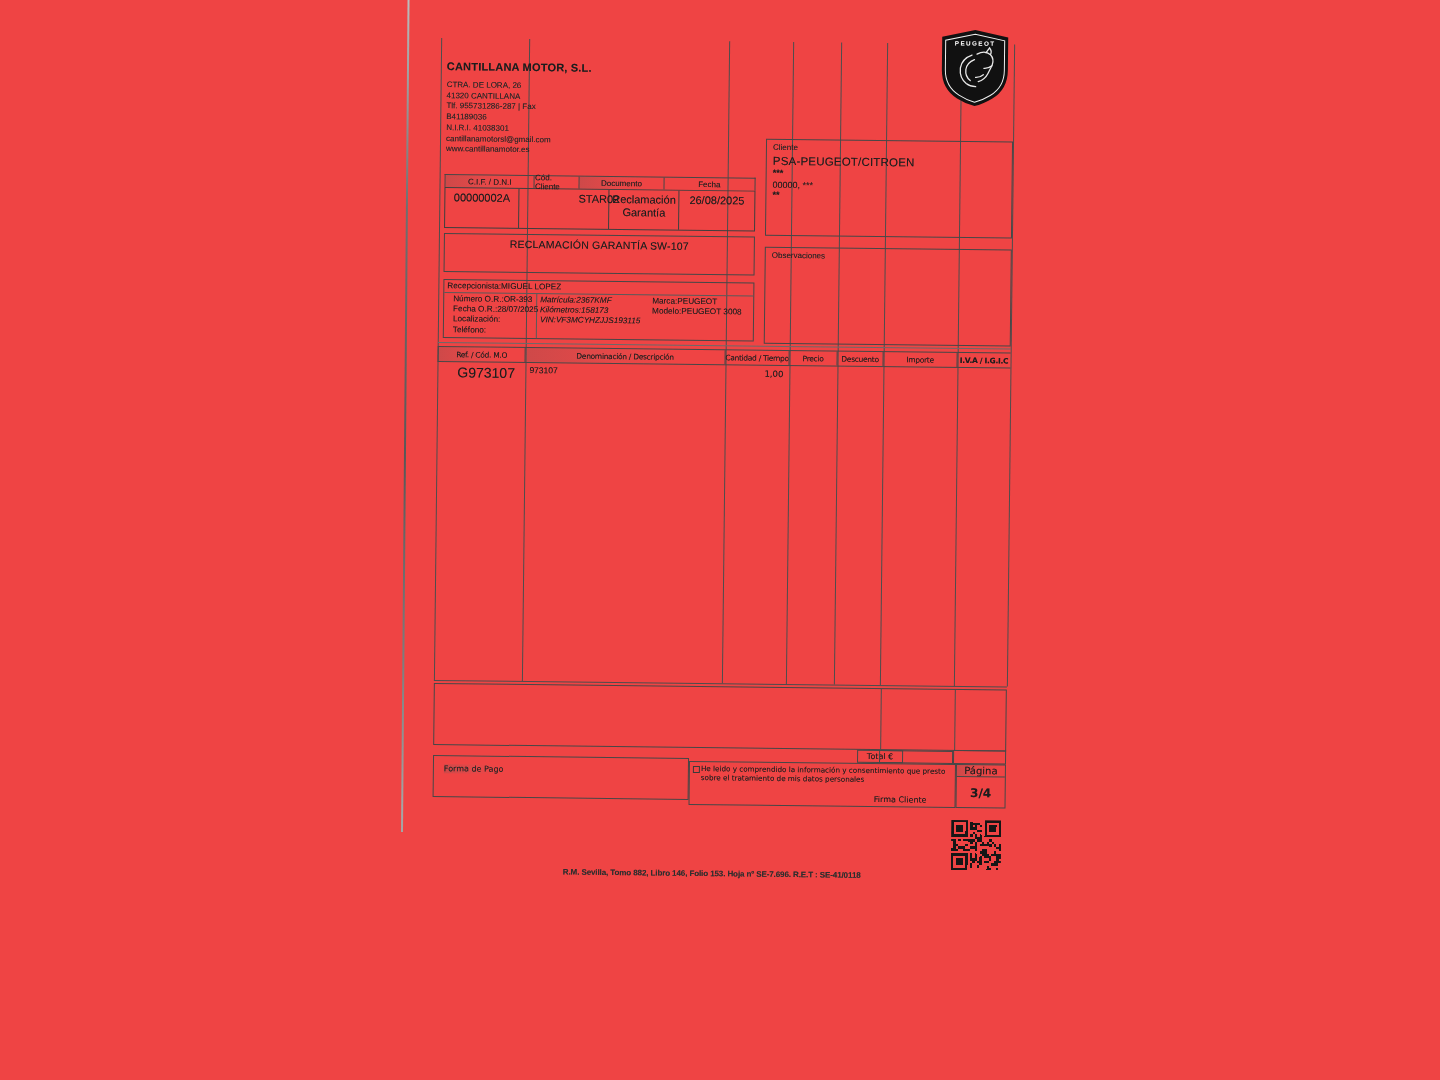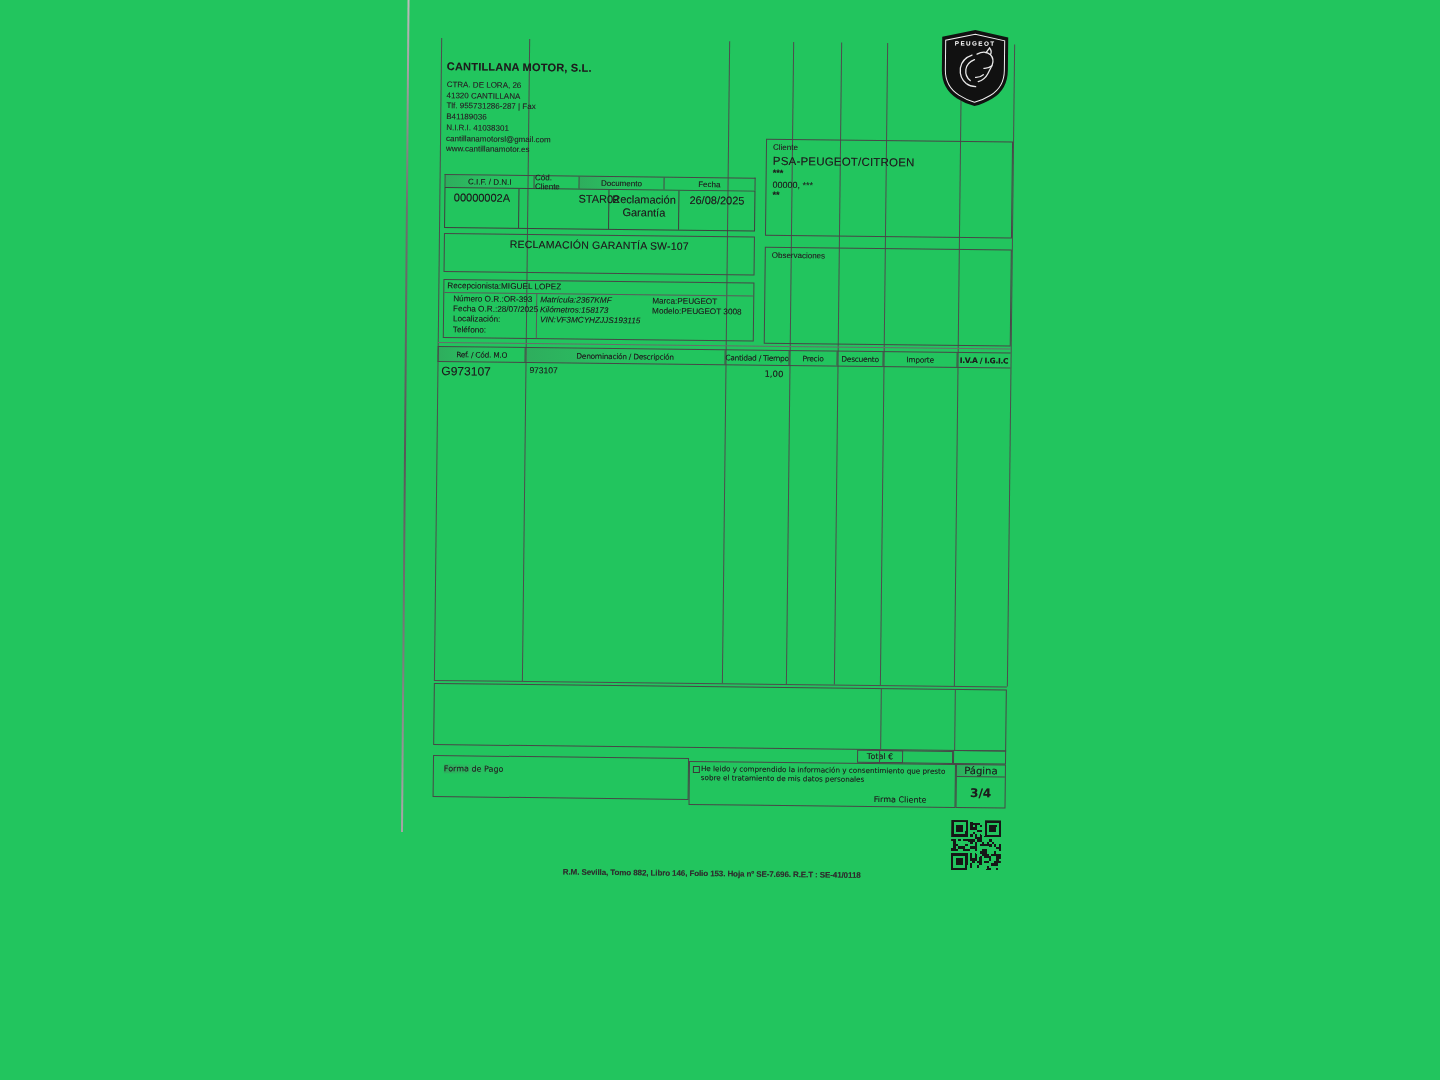--- a/index.html
+++ b/index.html
@@ -1,16 +1,16 @@
 <!DOCTYPE html>
 <html><head>
 <meta charset="utf-8">
 <style>
   html,body{margin:0;padding:0;background:#ffffff;}
-  .page{position:relative;width:1440px;height:1080px;background:#22c55e;overflow:hidden;
+  .page{position:relative;width:1440px;height:1080px;background:#ef4444;overflow:hidden;
         font-family:"Liberation Sans",sans-serif;color:#1c1c1c;}
   .doc{position:absolute;left:432px;top:28px;width:578px;height:855px;
        transform:rotate(0.65deg);transform-origin:0px 820px;}
   .doc *{text-shadow:0 0 .5px rgba(45,45,45,.5);}
   .abs{position:absolute;}
   .vline{position:absolute;width:1px;background:#4d4d4d;}
   .hline{position:absolute;height:1px;background:#4d4d4d;}
   .box{position:absolute;border:1px solid #474747;box-sizing:border-box;background:transparent;}
   .lbl{font-size:8px;color:#242424;}
   .hum{font-family:"DejaVu Sans",sans-serif;}
@@ -139,21 +139,21 @@
       <div class="smudge" style="width:88px;">Ref. / Cód. M.O</div>
       <div class="smudge" style="width:200px;">Denominación / Descripción</div>
       <div style="width:64px;">Cantidad / Tiempo</div>
       <div style="width:48px;">Precio</div>
       <div style="width:46px;">Descuento</div>
       <div style="width:74px;">Importe</div>
       <div style="width:53px;border-right:none;font-weight:bold;">I.V.A / I.G.I.C</div>
     </div>
 
     <div>
-      <div class="abs" style="left:4px;top:336px;font-size:12px;">G973107</div>
+      <div class="abs" style="left:20px;top:336px;font-size:14px;">G973107</div>
       <div class="abs" style="left:92px;top:336px;font-size:8.5px;">973107</div>
       <div class="abs hum" style="left:288px;top:337px;width:58px;text-align:right;font-size:8.5px;">1,00</div>
     </div>
 
     <div class="box" style="left:0px;top:655px;width:573px;height:62px;">
       <div class="vline" style="left:446px;top:0;height:60px;"></div>
       <div class="vline" style="left:520px;top:0;height:60px;"></div>
     </div>
 
     <div class="box hum" style="left:424px;top:717px;width:46px;height:13px;font-size:8px;display:flex;align-items:center;justify-content:center;">Total €</div>

